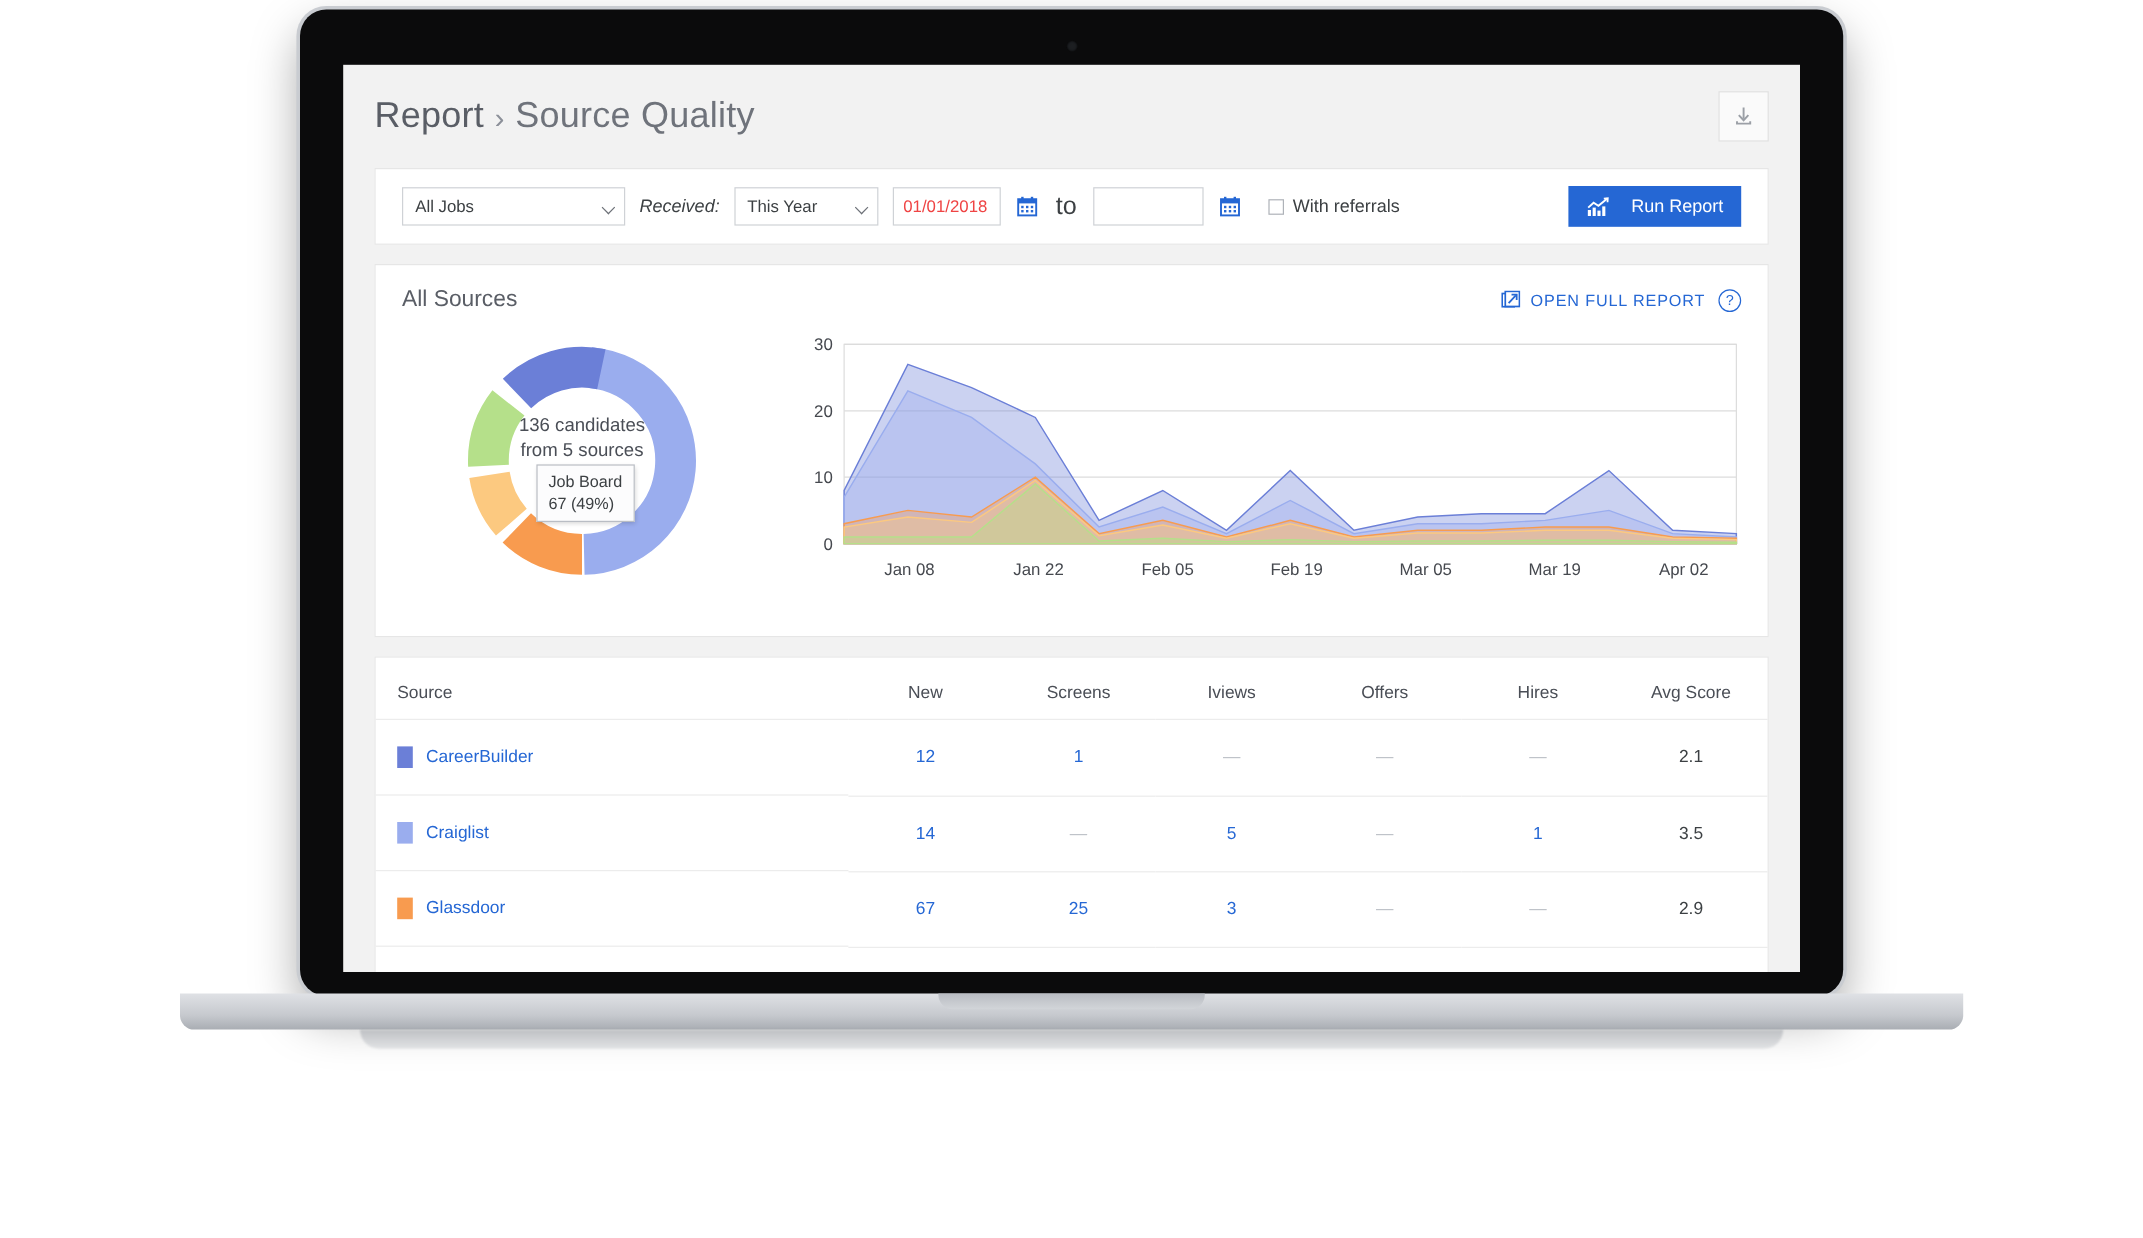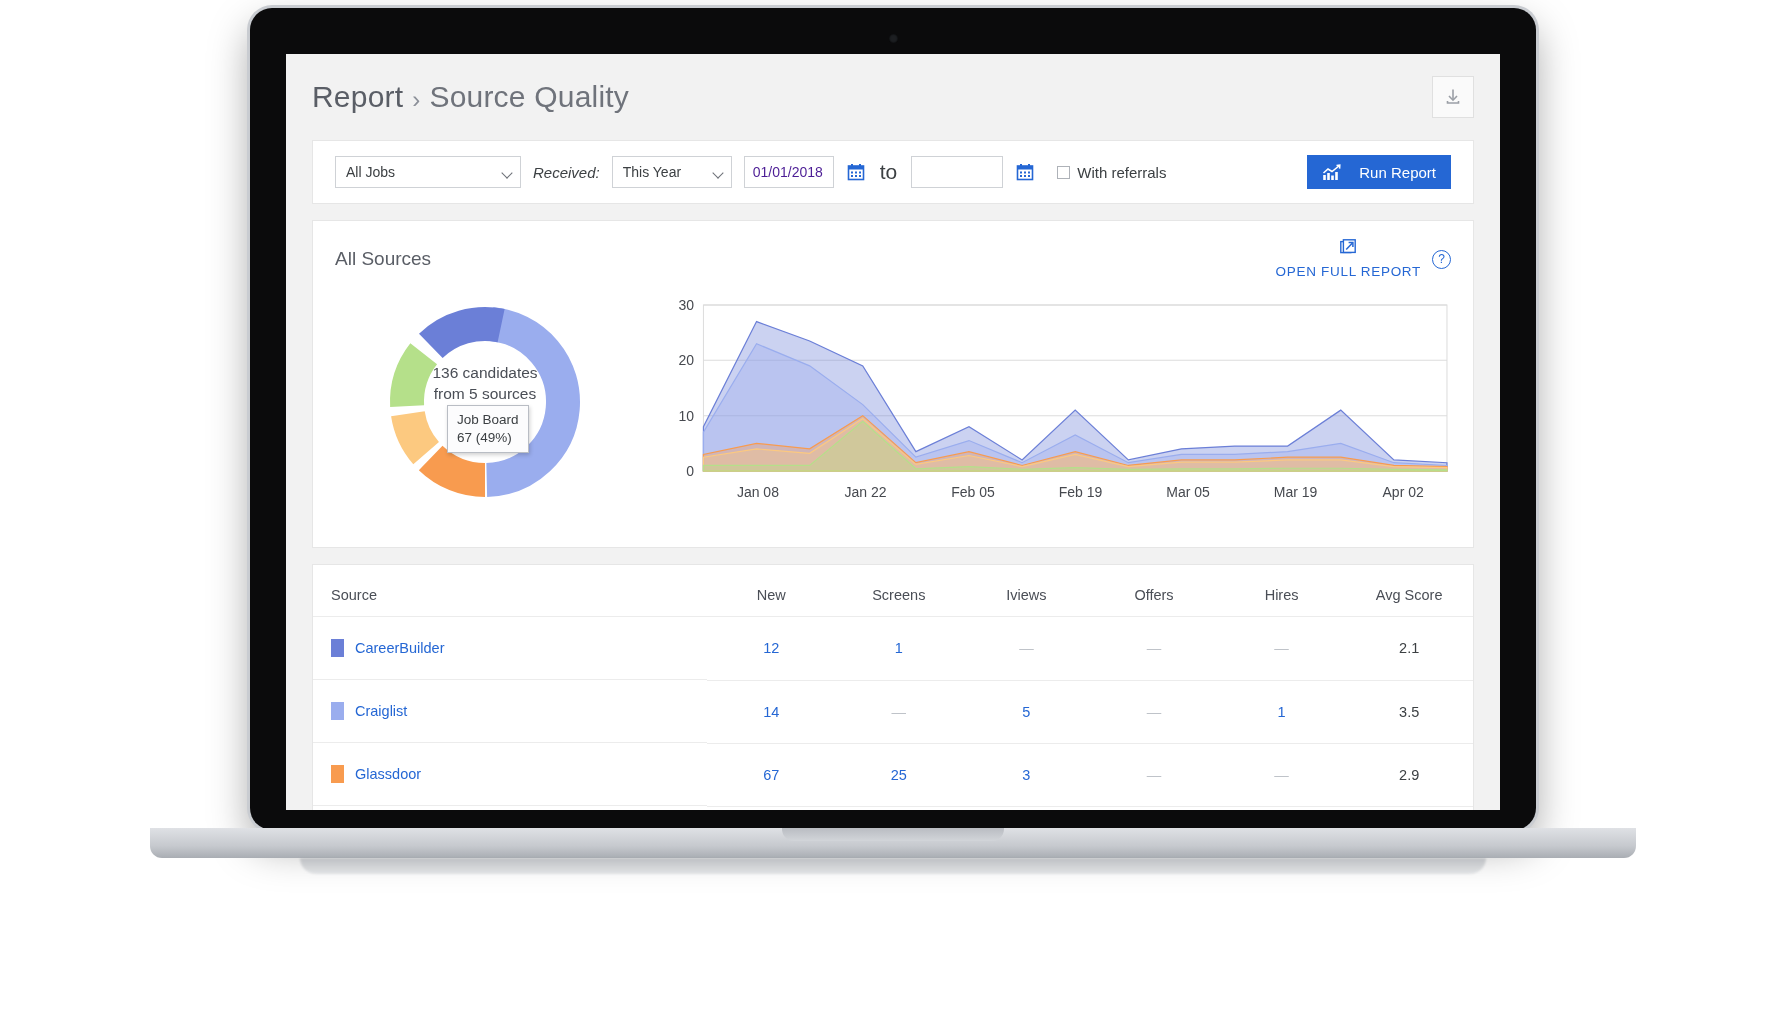--- a/index.html
+++ b/index.html
@@ -119,21 +119,21 @@
     position: absolute; right: 9px; top: 12px;
     width: 7px; height: 7px;
     border-right: 1.4px solid #6d7178;
     border-bottom: 1.4px solid #6d7178;
     transform: rotate(45deg);
   }
   .flabel { font-size: 15px; color: #3c4043; font-style: italic; }
   .dateinput {
     width: 90px; height: 32px;
     border: 1px solid #cfd2d6; background: #fff;
-    font-size: 14px; color: #4c1d95;
+    font-size: 14px; color: #ef4444;
     padding: 0 8px;
     font-family: "Liberation Sans", sans-serif;
   }
   .dateinput.empty { width: 92px; }
   .cal { cursor: pointer; display: block; }
   .tolabel { font-size: 21px; color: #3c4043; margin: 0 2px; }
   .chk-wrap {
     display: flex; align-items: center; gap: 7px;
     margin-left: 10px; cursor: pointer;
   }
@@ -158,21 +158,20 @@
   .sources-head {
     display: flex; align-items: center; justify-content: space-between;
     padding: 18px 22px 4px 22px;
   }
   .sources-title { font-size: 19px; color: #5a5e66; }
   .head-right { display: flex; align-items: center; gap: 11px; }
   .ofr {
     display: flex; align-items: center; gap: 9px;
     color: #2567d4; font-size: 13.5px; letter-spacing: .7px;
     cursor: pointer;
-    flex-direction: column;
   }
   .help {
     width: 19px; height: 19px; border-radius: 50%;
     border: 1.4px solid #2567d4; color: #2567d4;
     font-size: 12px; display: flex; align-items: center; justify-content: center;
     cursor: pointer;
   }
 
   .viz { display: flex; padding: 4px 22px 26px 22px; }
   .donut-wrap { position: relative; width: 300px; height: 230px; flex: none; }

